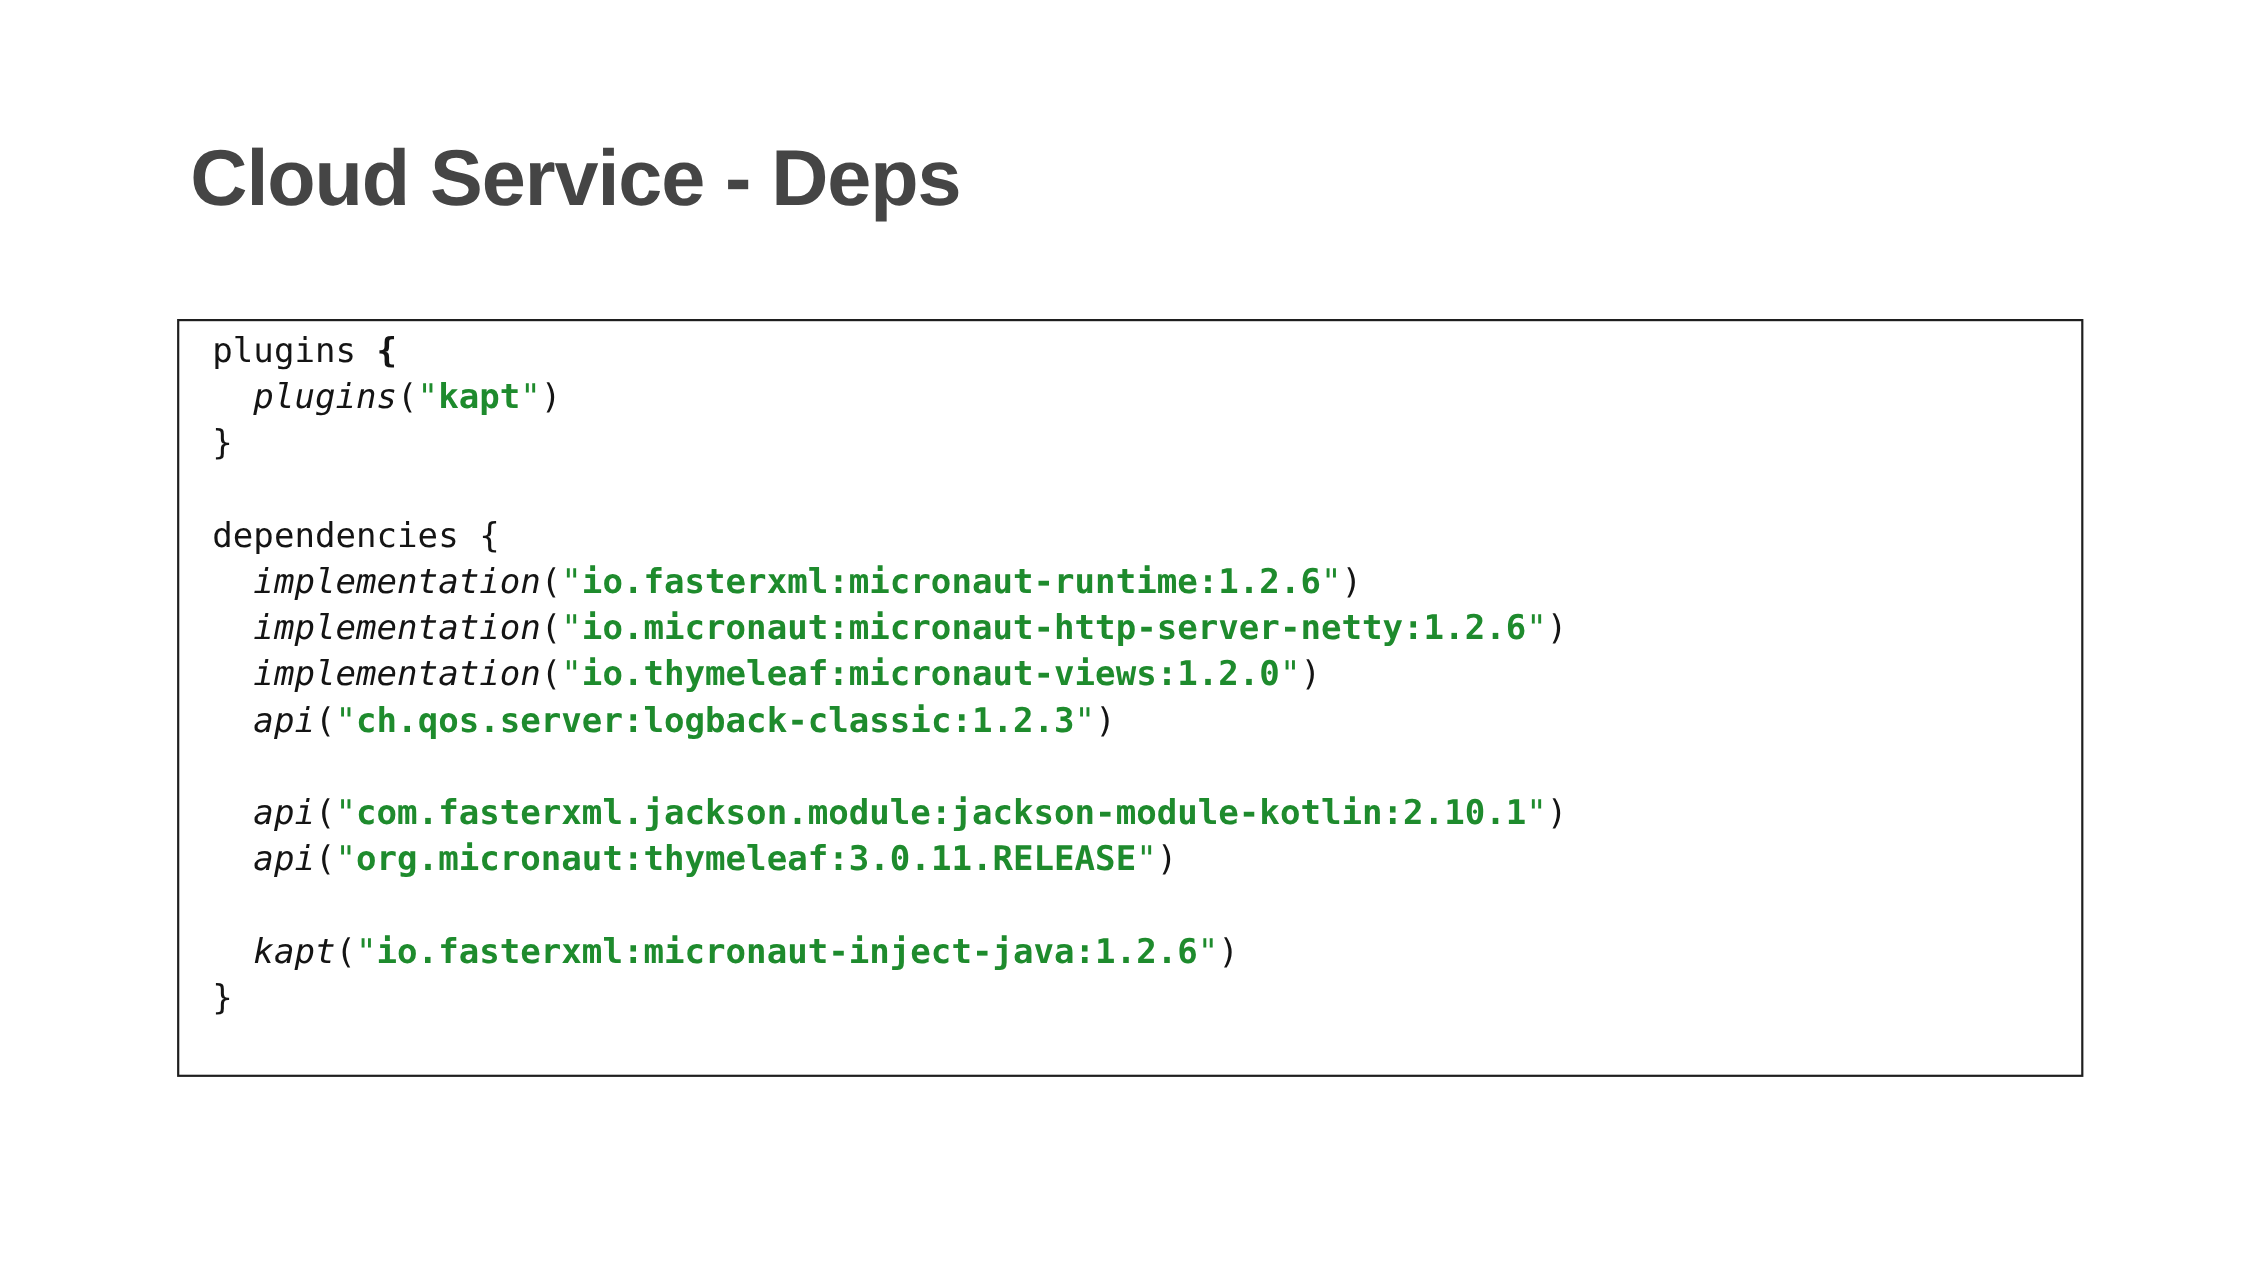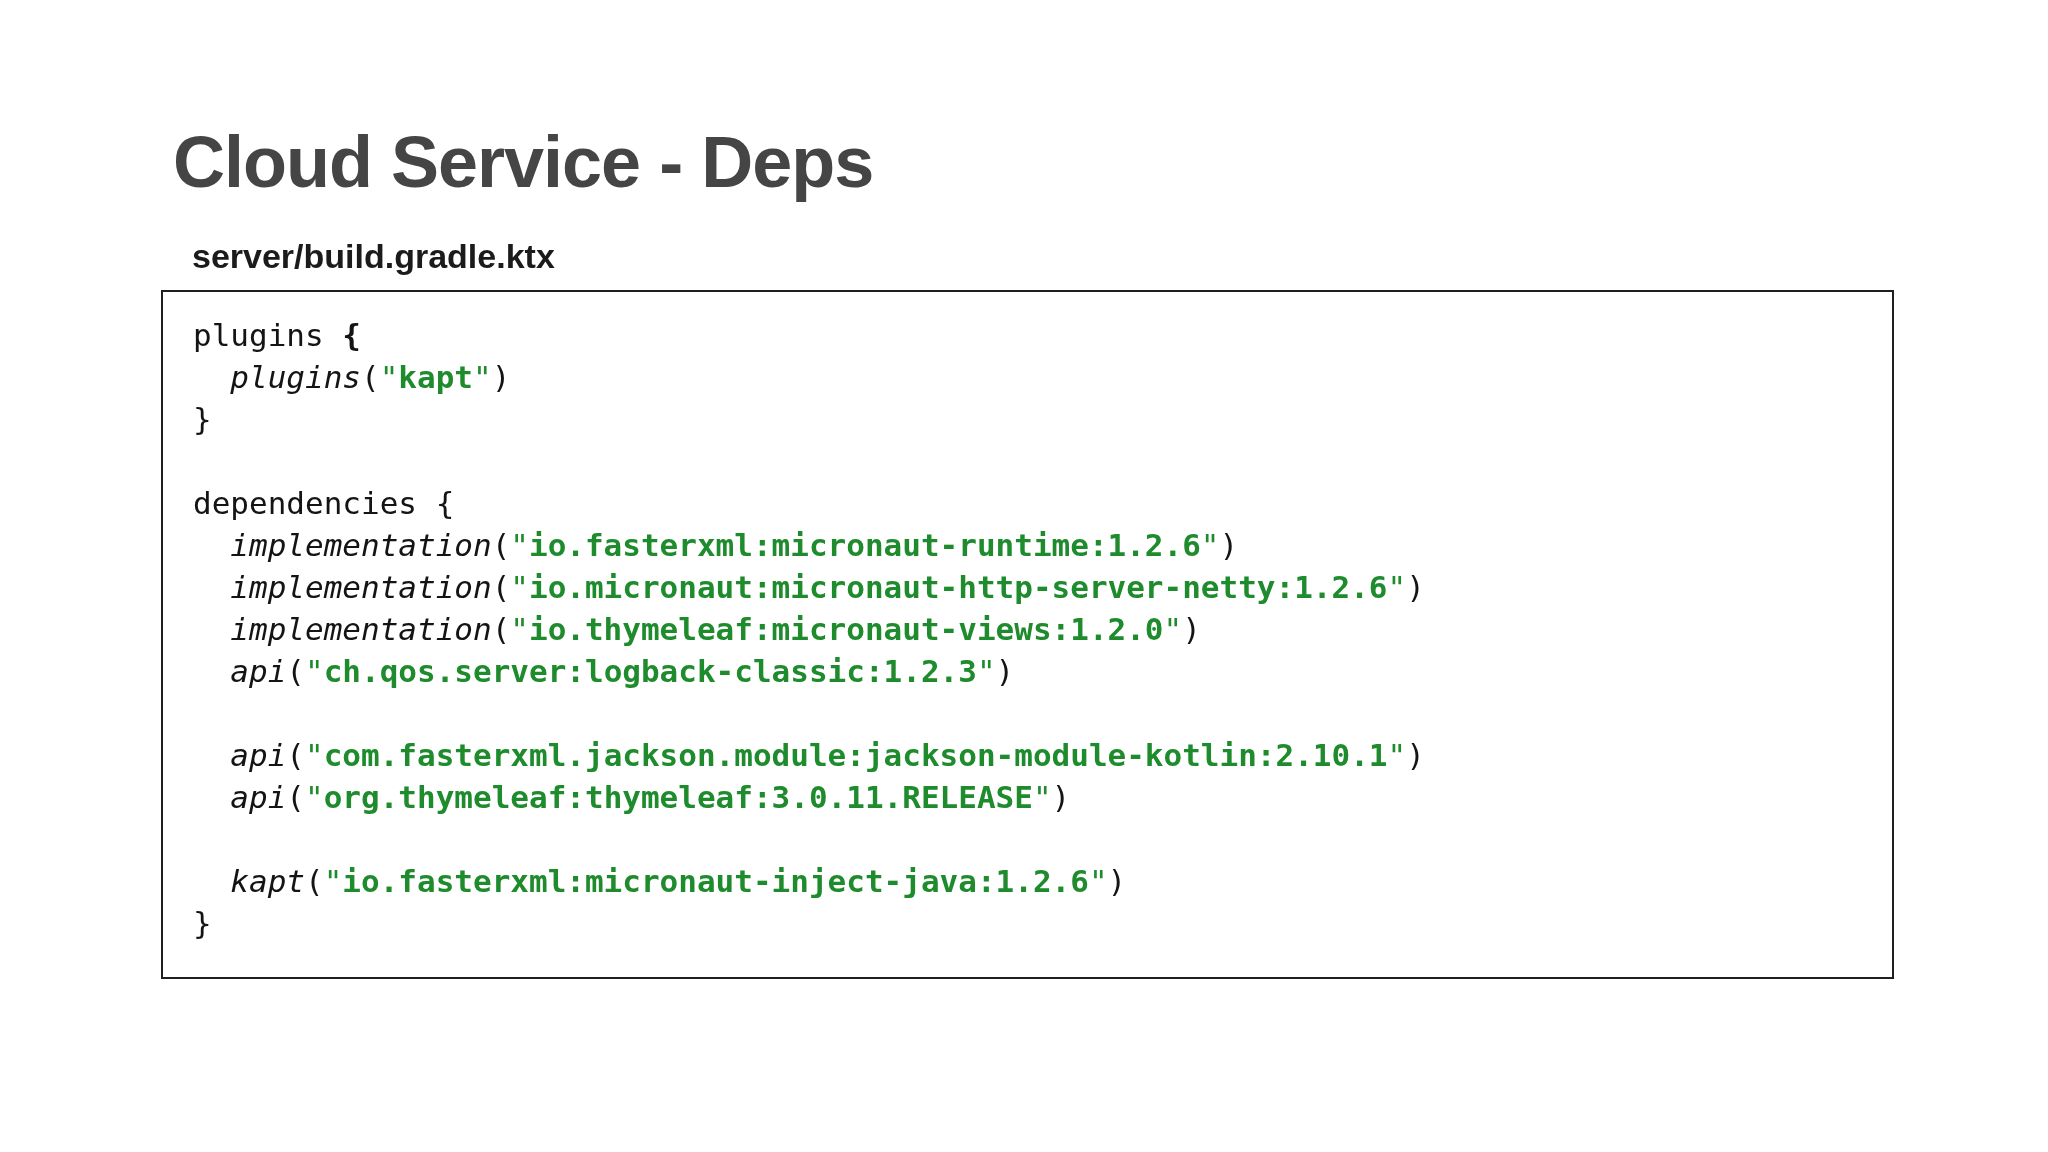--- a/index.html
+++ b/index.html
@@ -39,21 +39,21 @@
   }
   .code-box {
     position: absolute;
     left: 161px;
     top: 290px;
     width: 1733px;
     height: 689px;
     box-sizing: border-box;
     border: 2px solid var(--border, #1f1f1f);
     background: #ffffff;
-    padding: 22px 30px;
+    padding: 6px 30px;
     overflow: hidden;
   }
   .code-line {
     font-family: "DejaVu Sans Mono", "Liberation Mono", monospace;
     font-size: 31px;
     line-height: 42px;
     color: var(--code-text, #141414);
     white-space: pre;
   }
   .tk-plain  { font-style: normal; font-weight: 400; color: var(--code-text, #141414); }
@@ -61,32 +61,31 @@
   .tk-italic { font-style: italic; font-weight: 400; color: var(--code-text, #141414); }
   .tk-quote  { font-style: normal; font-weight: 400; color: var(--string-green, #1e8b2d); }
   .tk-string { font-style: normal; font-weight: 700; color: var(--string-green, #1e8b2d); }
 </style>
 </head>
 <body>
 
 <div class="slide">
   <div class="slide-title">Cloud Service - Deps</div>
 
-  <div class="file-label">server/build.gradle.ktx</div>
 
   <div class="code-box">
       <div class="code-line"><span class="tk-plain">plugins </span><span class="tk-bold">{</span></div>
       <div class="code-line"><span class="tk-plain">  </span><span class="tk-italic">plugins</span><span class="tk-plain">(</span><span class="tk-quote">"</span><span class="tk-string">kapt</span><span class="tk-quote">"</span><span class="tk-plain">)</span></div>
       <div class="code-line"><span class="tk-plain">}</span></div>
       <div class="code-line">&nbsp;</div>
       <div class="code-line"><span class="tk-plain">dependencies {</span></div>
       <div class="code-line"><span class="tk-plain">  </span><span class="tk-italic">implementation</span><span class="tk-plain">(</span><span class="tk-quote">"</span><span class="tk-string">io.fasterxml:micronaut-runtime:1.2.6</span><span class="tk-quote">"</span><span class="tk-plain">)</span></div>
       <div class="code-line"><span class="tk-plain">  </span><span class="tk-italic">implementation</span><span class="tk-plain">(</span><span class="tk-quote">"</span><span class="tk-string">io.micronaut:micronaut-http-server-netty:1.2.6</span><span class="tk-quote">"</span><span class="tk-plain">)</span></div>
       <div class="code-line"><span class="tk-plain">  </span><span class="tk-italic">implementation</span><span class="tk-plain">(</span><span class="tk-quote">"</span><span class="tk-string">io.thymeleaf:micronaut-views:1.2.0</span><span class="tk-quote">"</span><span class="tk-plain">)</span></div>
       <div class="code-line"><span class="tk-plain">  </span><span class="tk-italic">api</span><span class="tk-plain">(</span><span class="tk-quote">"</span><span class="tk-string">ch.qos.server:logback-classic:1.2.3</span><span class="tk-quote">"</span><span class="tk-plain">)</span></div>
       <div class="code-line">&nbsp;</div>
       <div class="code-line"><span class="tk-plain">  </span><span class="tk-italic">api</span><span class="tk-plain">(</span><span class="tk-quote">"</span><span class="tk-string">com.fasterxml.jackson.module:jackson-module-kotlin:2.10.1</span><span class="tk-quote">"</span><span class="tk-plain">)</span></div>
-      <div class="code-line"><span class="tk-plain">  </span><span class="tk-italic">api</span><span class="tk-plain">(</span><span class="tk-quote">"</span><span class="tk-string">org.thymeleaf:thymeleaf:3.0.11.RELEASE</span><span class="tk-quote">"</span><span class="tk-plain">)</span></div>
+      <div class="code-line"><span class="tk-plain">  </span><span class="tk-italic">api</span><span class="tk-plain">(</span><span class="tk-quote">"</span><span class="tk-string">org.micronaut:thymeleaf:3.0.11.RELEASE</span><span class="tk-quote">"</span><span class="tk-plain">)</span></div>
       <div class="code-line">&nbsp;</div>
       <div class="code-line"><span class="tk-plain">  </span><span class="tk-italic">kapt</span><span class="tk-plain">(</span><span class="tk-quote">"</span><span class="tk-string">io.fasterxml:micronaut-inject-java:1.2.6</span><span class="tk-quote">"</span><span class="tk-plain">)</span></div>
       <div class="code-line"><span class="tk-plain">}</span></div>
     </div>
 </div>
 
 </body></html>

